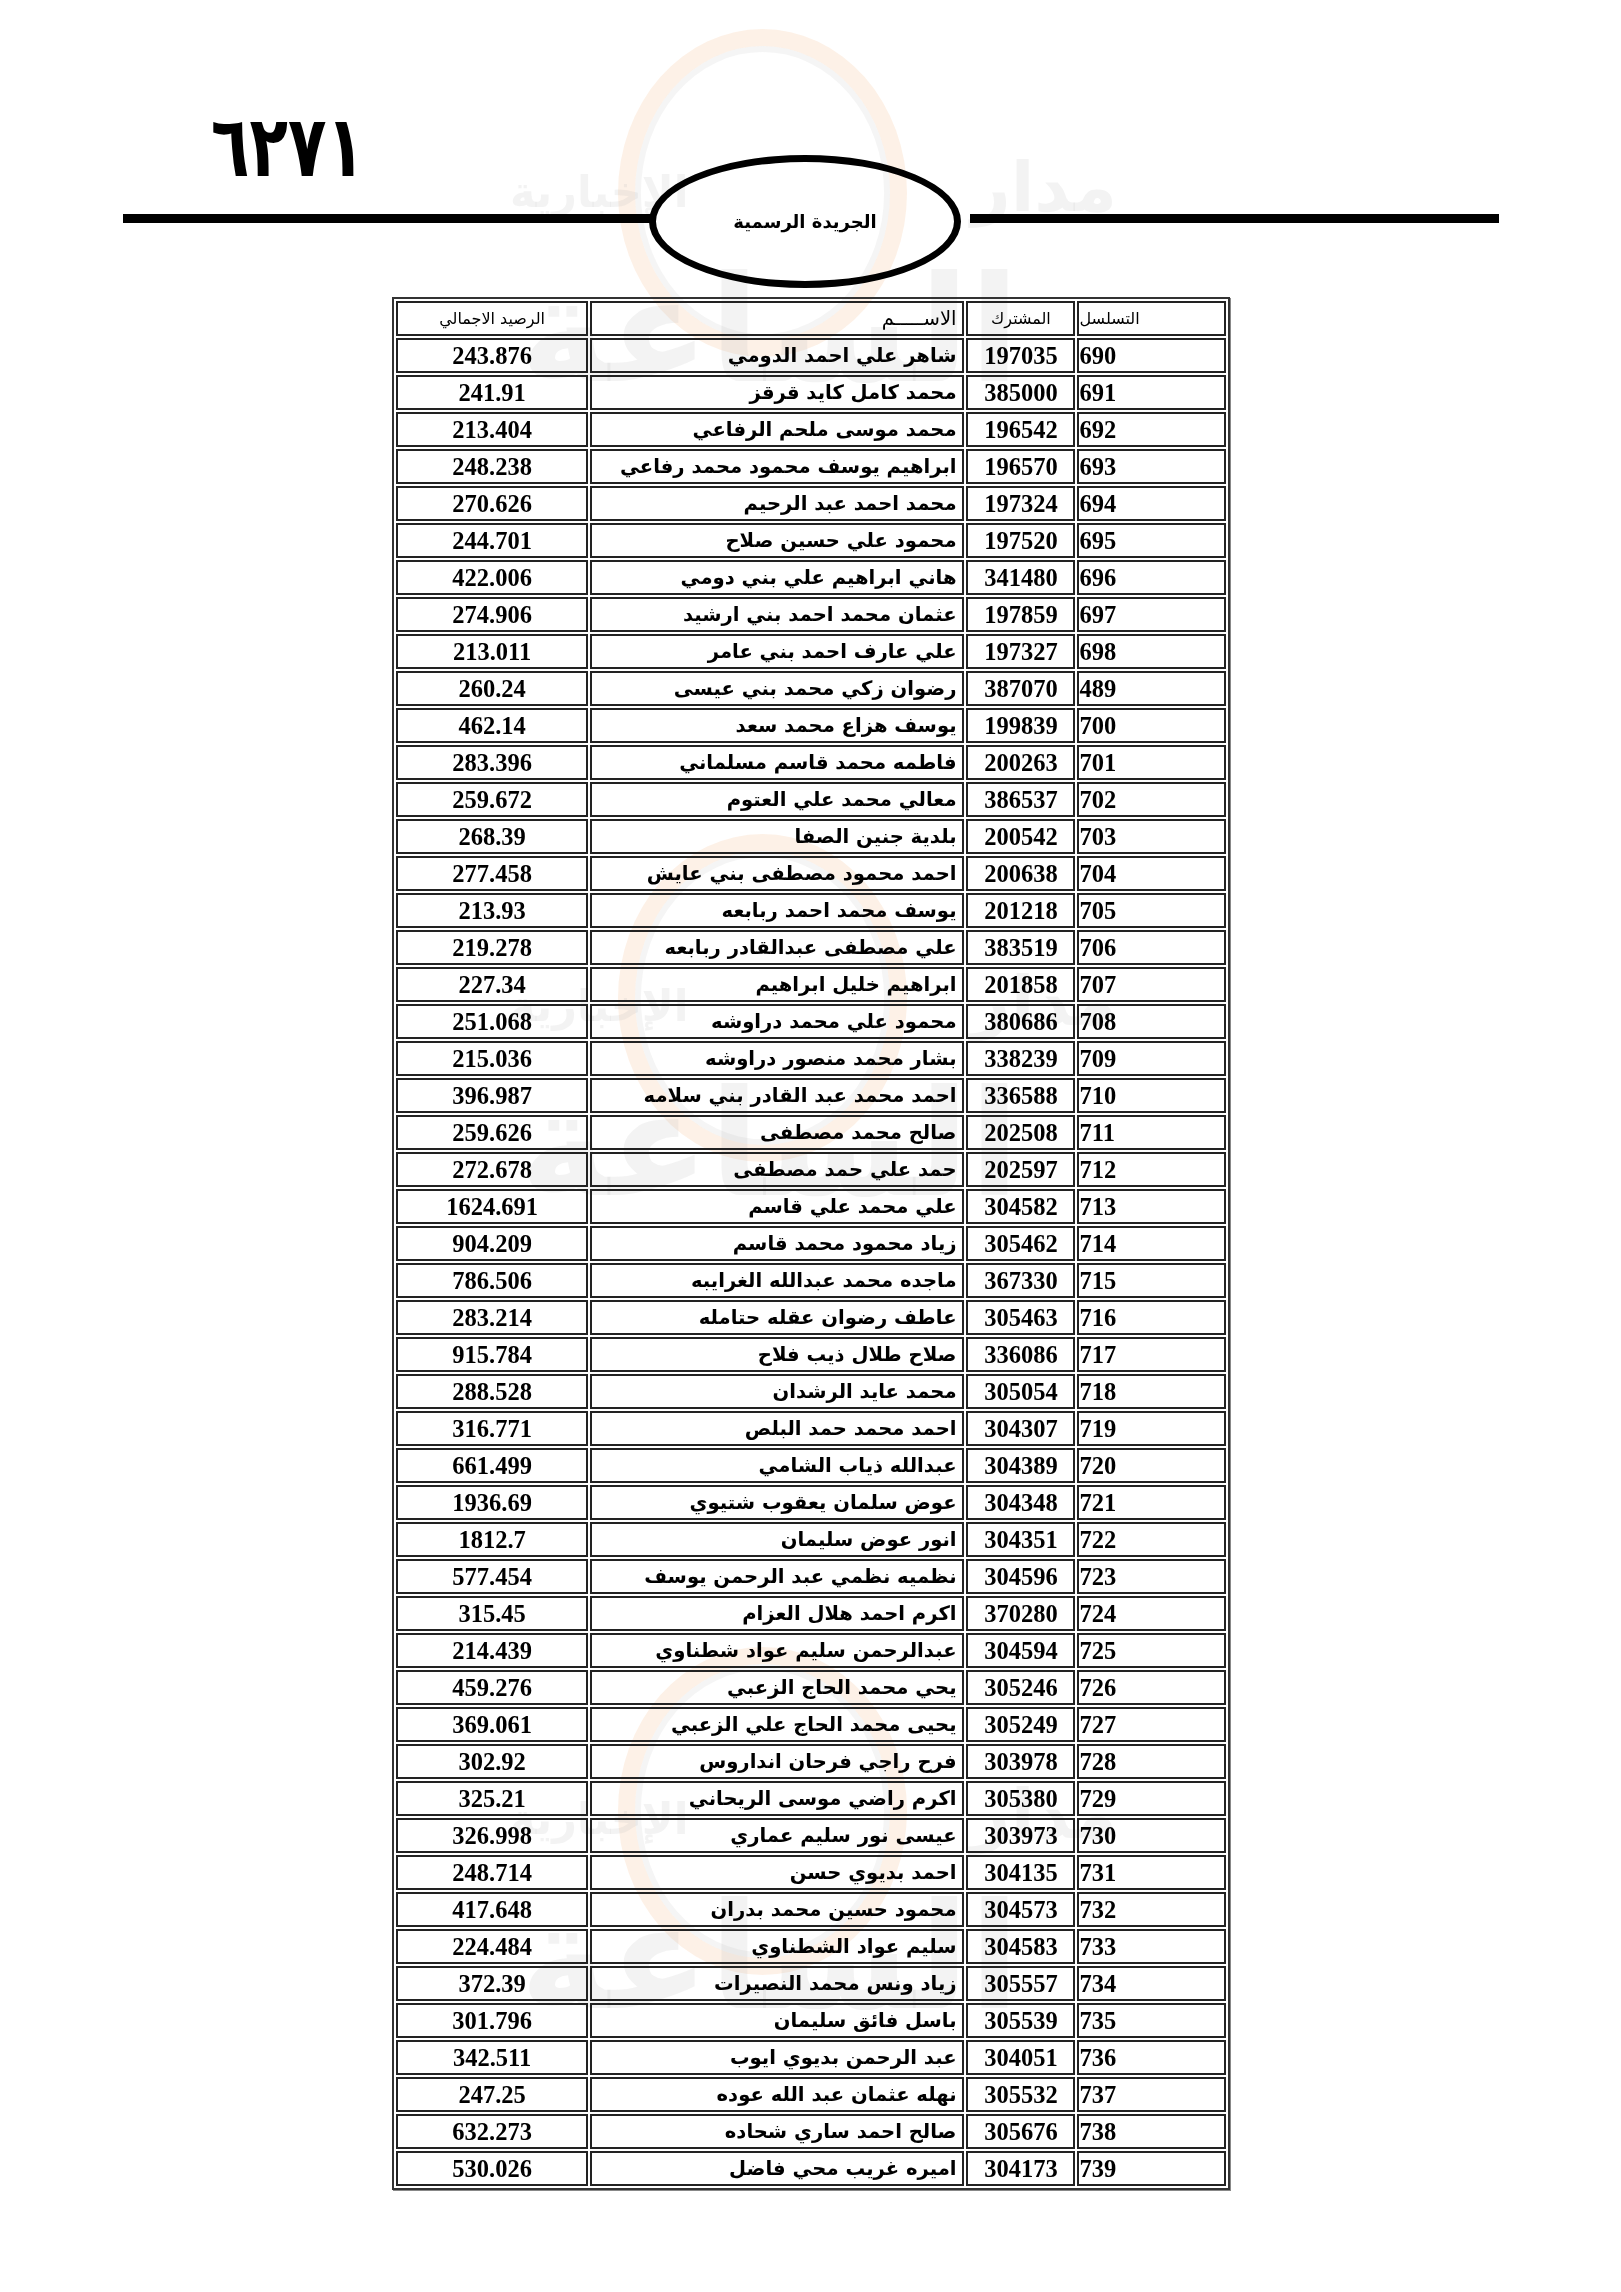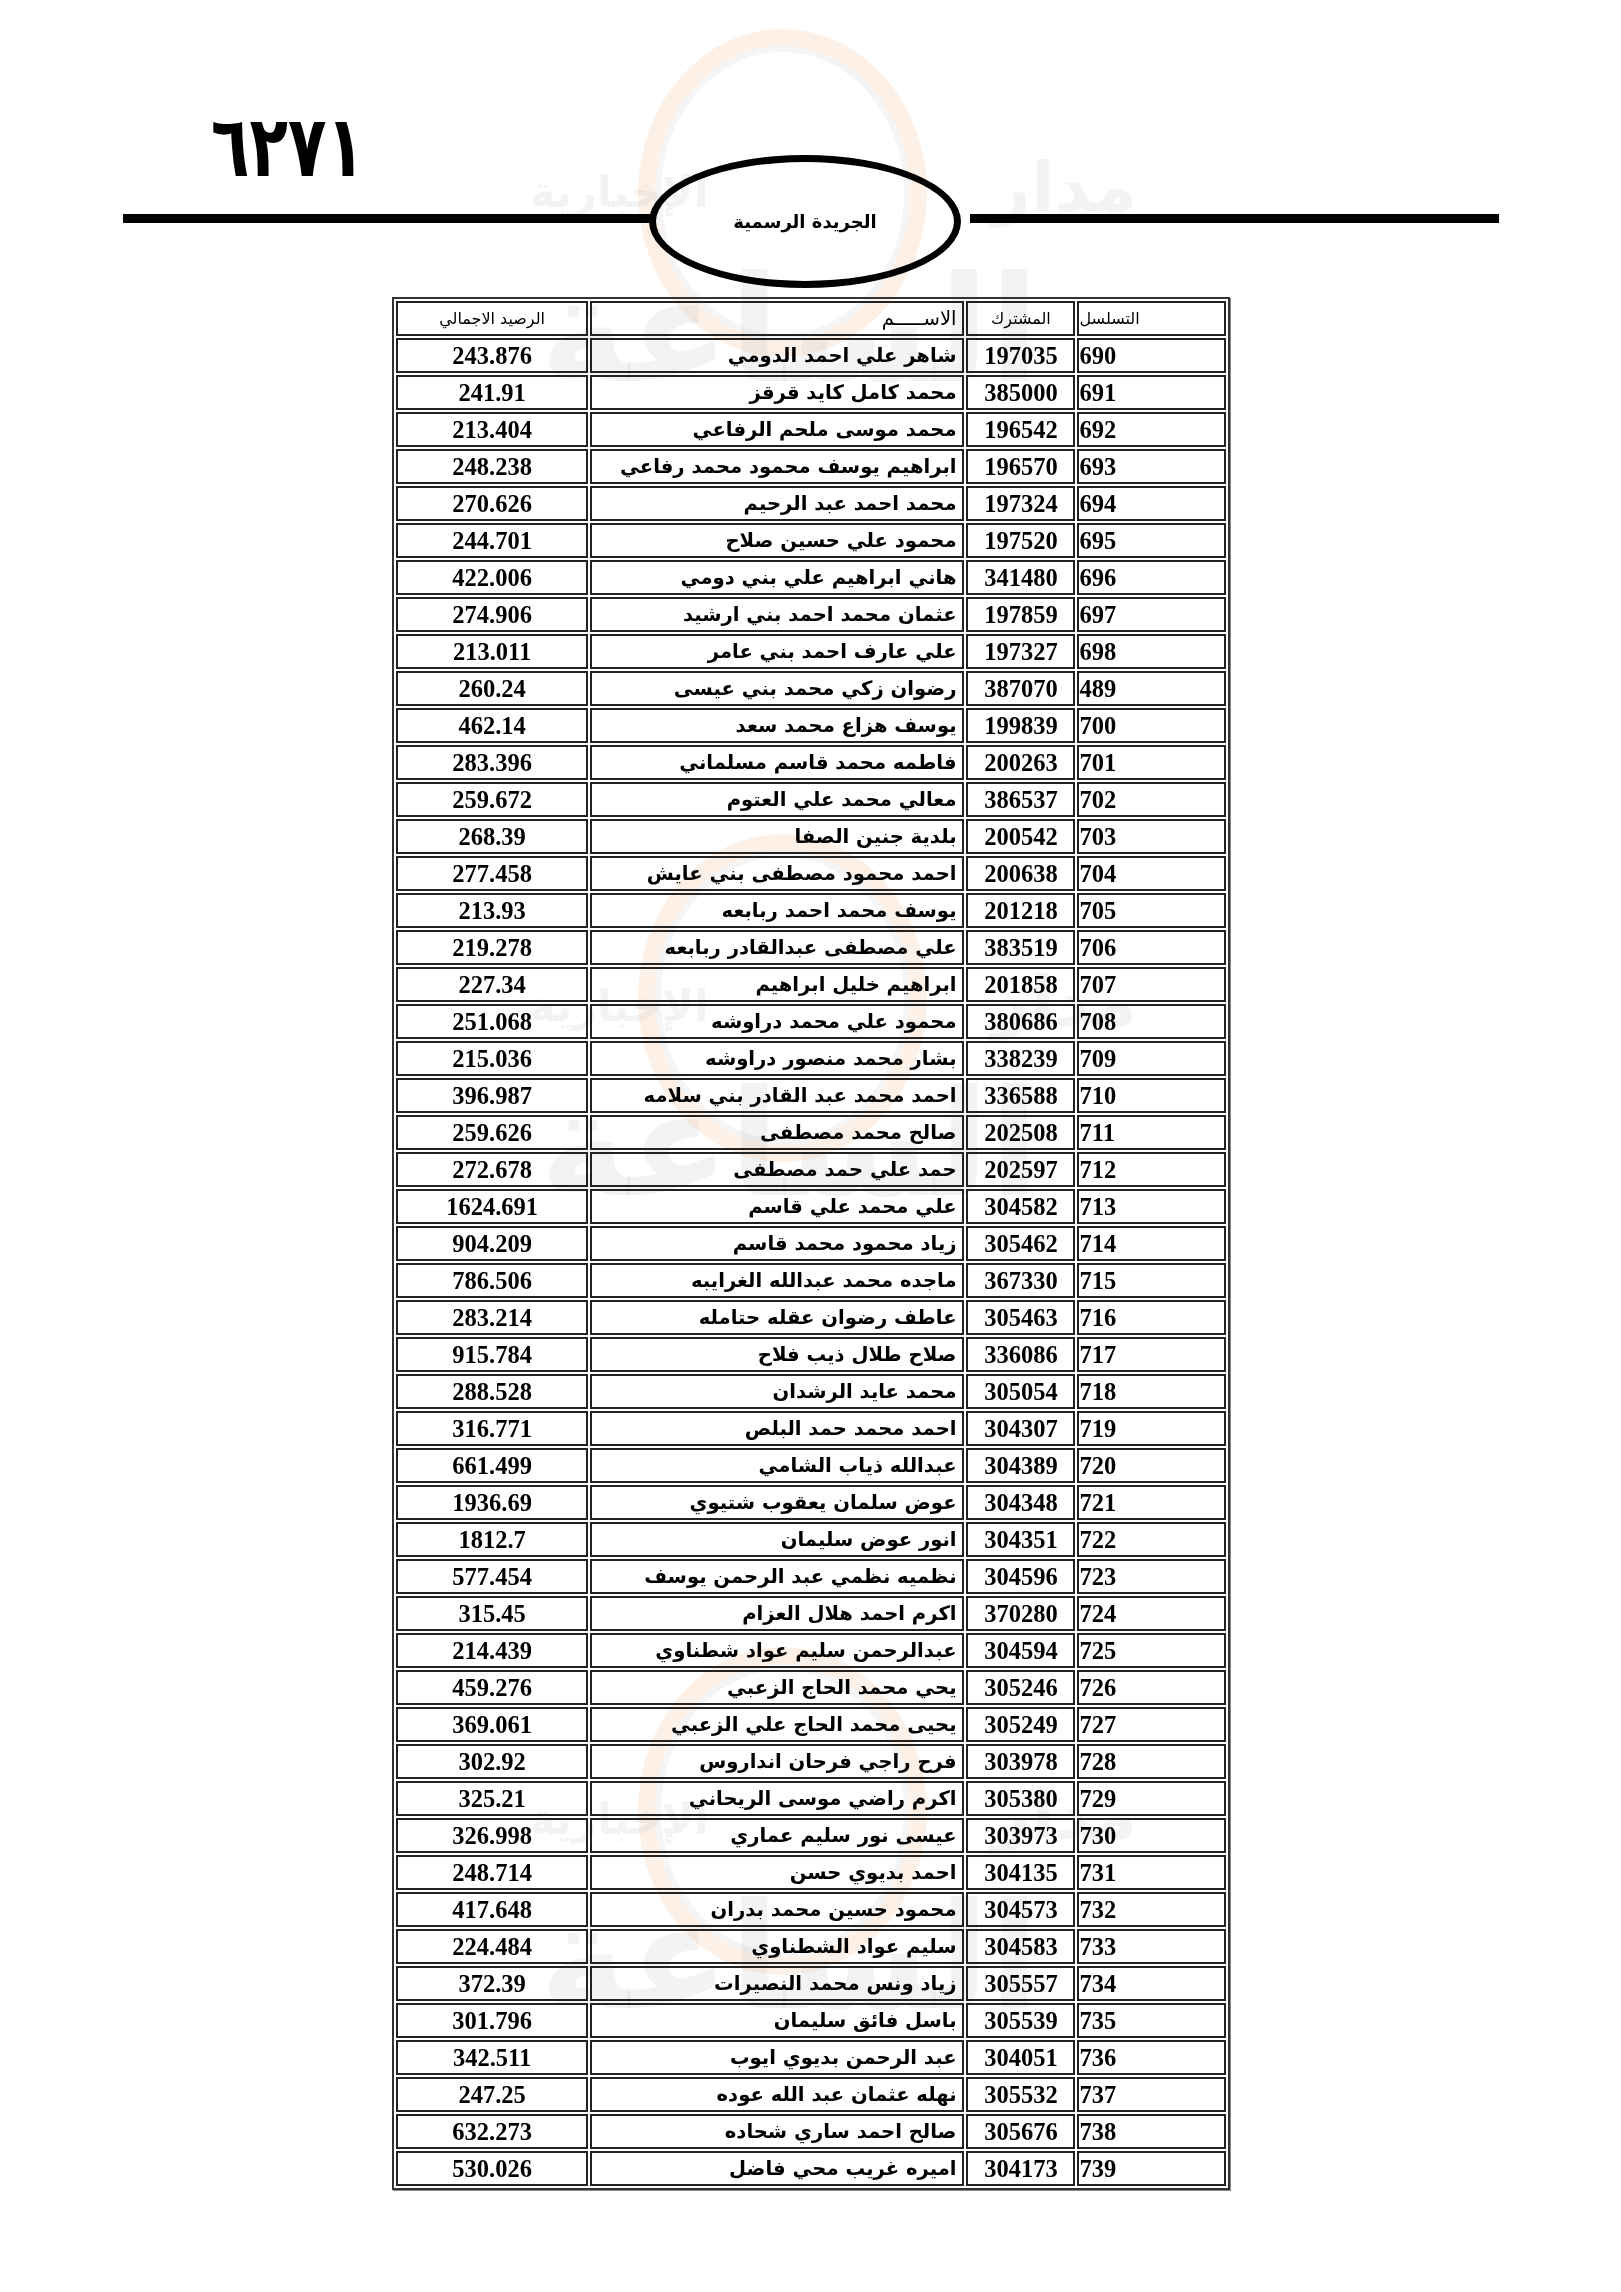--- a/index.html
+++ b/index.html
@@ -55,21 +55,21 @@
   .c-seq { width: 147px; text-align: left; }
   .c-sub { width: 106px; text-align: center; margin-left: 36px; }
   .c-name { width: 372px; text-align: right; padding-right: 5.9px !important;
             font-family: "DejaVu Sans", sans-serif; font-size: 19.6px !important; }
   .c-bal { width: 191px; text-align: center; }
   th.c-name { text-align: right; }
 </style>
 </head>
 <body>
 
-<div class="watermark" style="left:530px; top:19.6px; width:608px; height:2254px;">
+<div class="watermark" style="left:510px; top:19.6px; width:608px; height:2254px;">
   <div class="wm-clock" style="left:108px; top:9.8px; width:255px; height:294px;"></div>
   <div class="wm-clock" style="left:108px; top:814px; width:255px; height:294px;"></div>
   <div class="wm-clock" style="left:108px; top:1627px; width:255px; height:294px;"></div>
   <div class="wm-text" style="left:0px; top:147px; font-size:43px; direction:rtl;">الإخبارية</div>
   <div class="wm-text" style="left:461px; top:127px; font-size:69px; direction:rtl;">مدار</div>
   <div class="wm-text" style="left:0px; top:961px; font-size:43px; direction:rtl;">الإخبارية</div>
   <div class="wm-text" style="left:461px; top:941px; font-size:69px; direction:rtl;">مدار</div>
   <div class="wm-text" style="left:0px; top:1774px; font-size:43px; direction:rtl;">الإخبارية</div>
   <div class="wm-text" style="left:461px; top:1754px; font-size:69px; direction:rtl;">مدار</div>
   <div class="wm-text" style="left:9.8px; top:225px; font-size:147px; direction:rtl;">الساعة</div>

